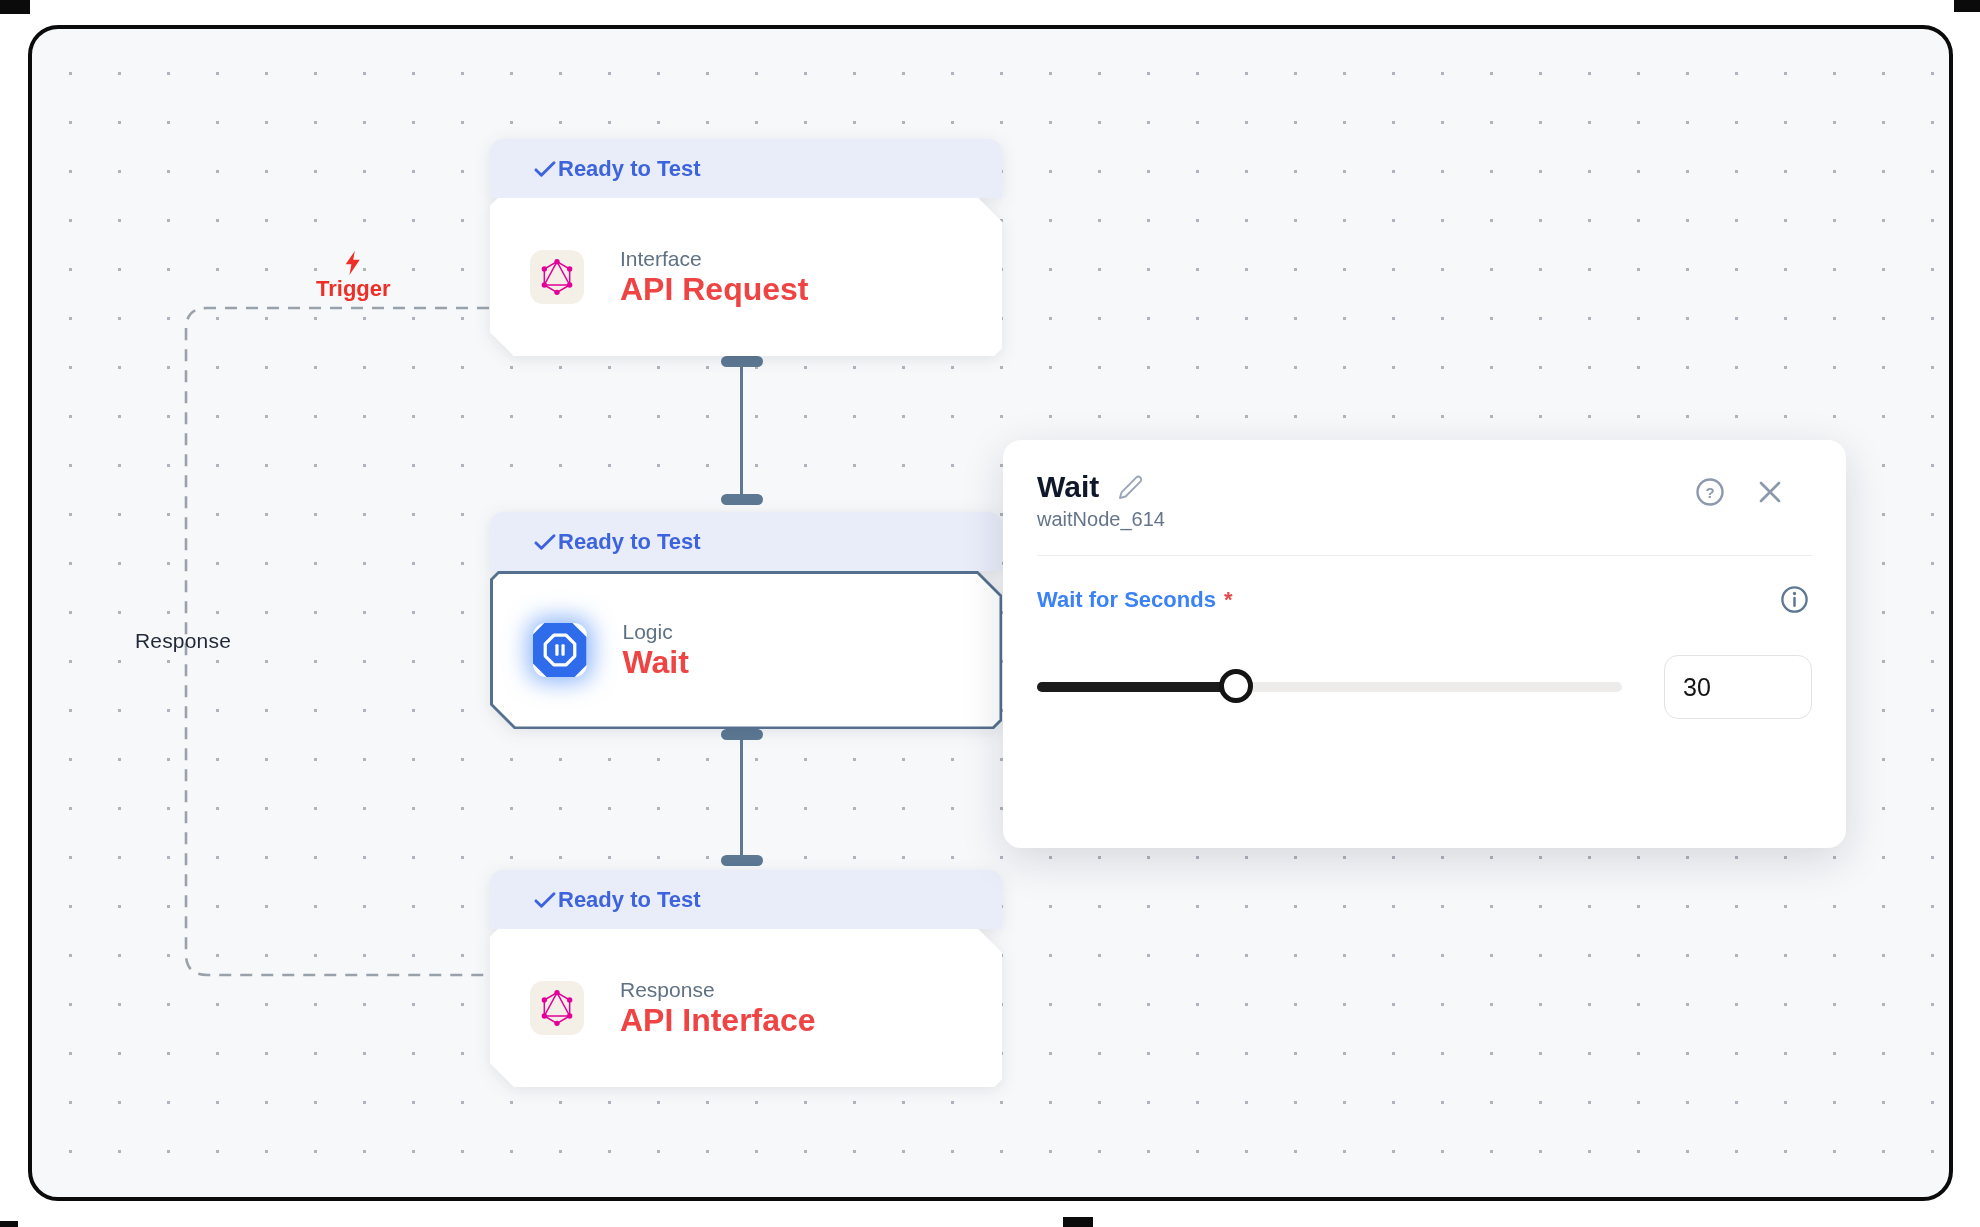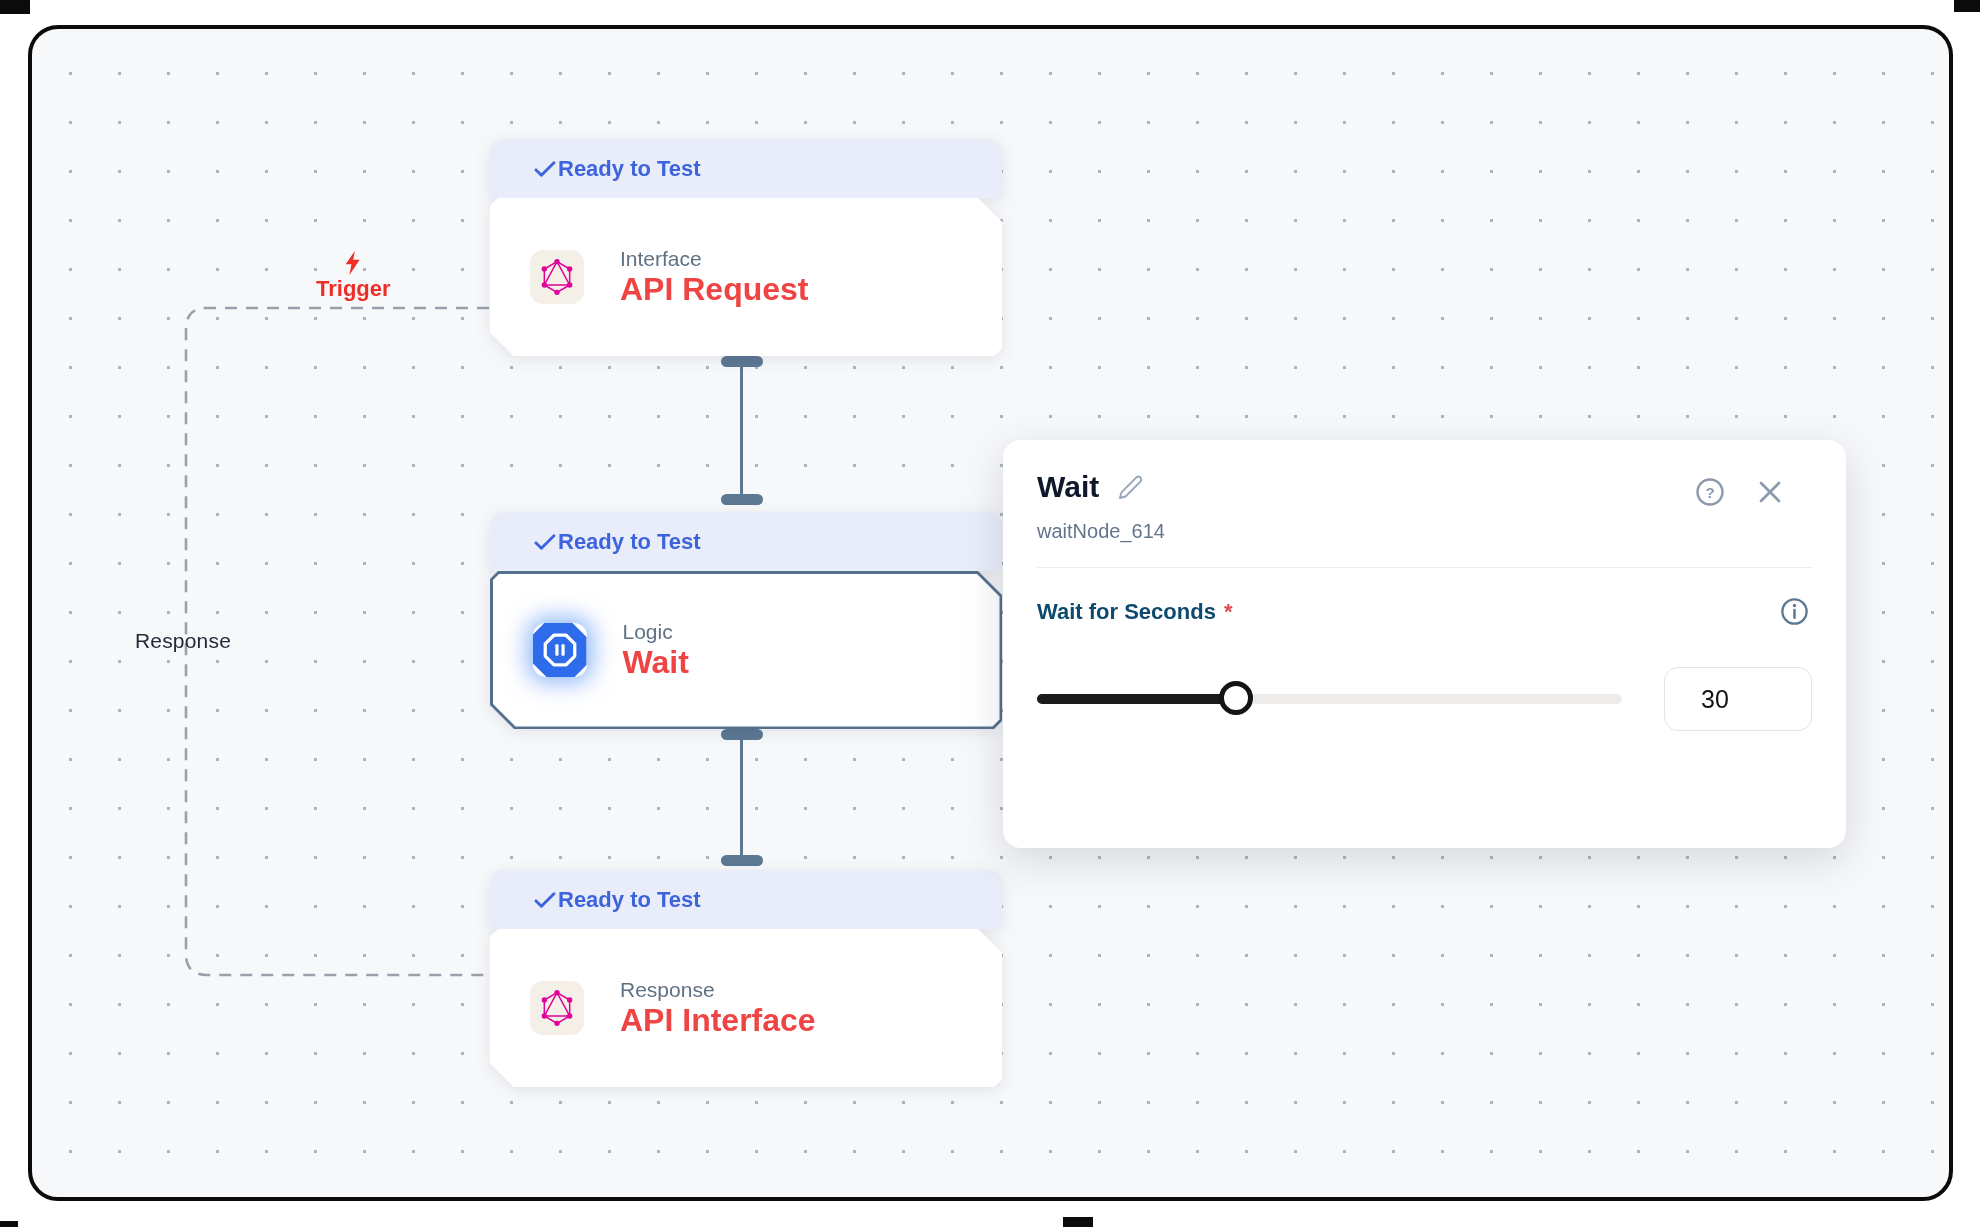--- a/index.html
+++ b/index.html
@@ -75,36 +75,36 @@
   .panel {
     position:absolute; left:1003px; top:440px; width:843px; height:408px; z-index:5;
     background:#ffffff; border-radius:18px; box-shadow:0 12px 44px rgba(15,23,42,.14);
     padding:30px 34px 0 34px;
   }
   .panel-head { display:flex; align-items:flex-start; justify-content:space-between; }
   .panel-title-wrap { display:flex; align-items:center; gap:18px; }
   .panel-title { font-size:30px; font-weight:700; color:#0f172a; }
   .panel-actions { display:flex; align-items:center; gap:30px; margin-top:6px; margin-right:28px; }
   .icon-btn { background:none; border:none; cursor:pointer; display:flex; padding:0; }
-  .panel-node-id { margin-top:12px; color:#64748b; font-size:20px; }
+  .panel-node-id { color:#64748b; font-size:20px; }
   .panel-divider { margin-top:24px; border-top:1.5px solid #ededed; }
   .field-row { margin-top:28px; display:flex; align-items:center; justify-content:space-between; }
-  .field-label { font-size:22px; font-weight:700; color:#0c4a6e; }
+  .field-label { font-size:22px; font-weight:700; color:#3b82f6; }
   .req { color:#e5484d; margin-left:8px; font-size:22px; font-weight:700; }
   .control-row { margin-top:40px; display:flex; align-items:center; }
   .slider { position:relative; width:585px; height:10px; border-radius:6px; background:#edecea; }
   .slider-fill { position:absolute; left:0; top:0; height:10px; border-radius:6px; background:#1b1b1b; }
   .slider-handle {
     position:absolute; top:-13px; width:34px; height:34px; border-radius:50%;
     background:#ffffff; border:5px solid #141414;
   }
   .value-input {
     margin-left:42px; width:148px; height:64px; border:1.5px solid #e3e3e1; border-radius:14px;
     font-family:"Liberation Sans", sans-serif; font-size:25px; color:#141414;
-    padding-left:36px; background:#ffffff; outline:none;
+    padding-left:18px; background:#ffffff; outline:none;
   }
 </style>
 </head>
 <body>
 
 <div class="screen">
 
   <div class="canvas"></div>
 
   <svg class="loop">

